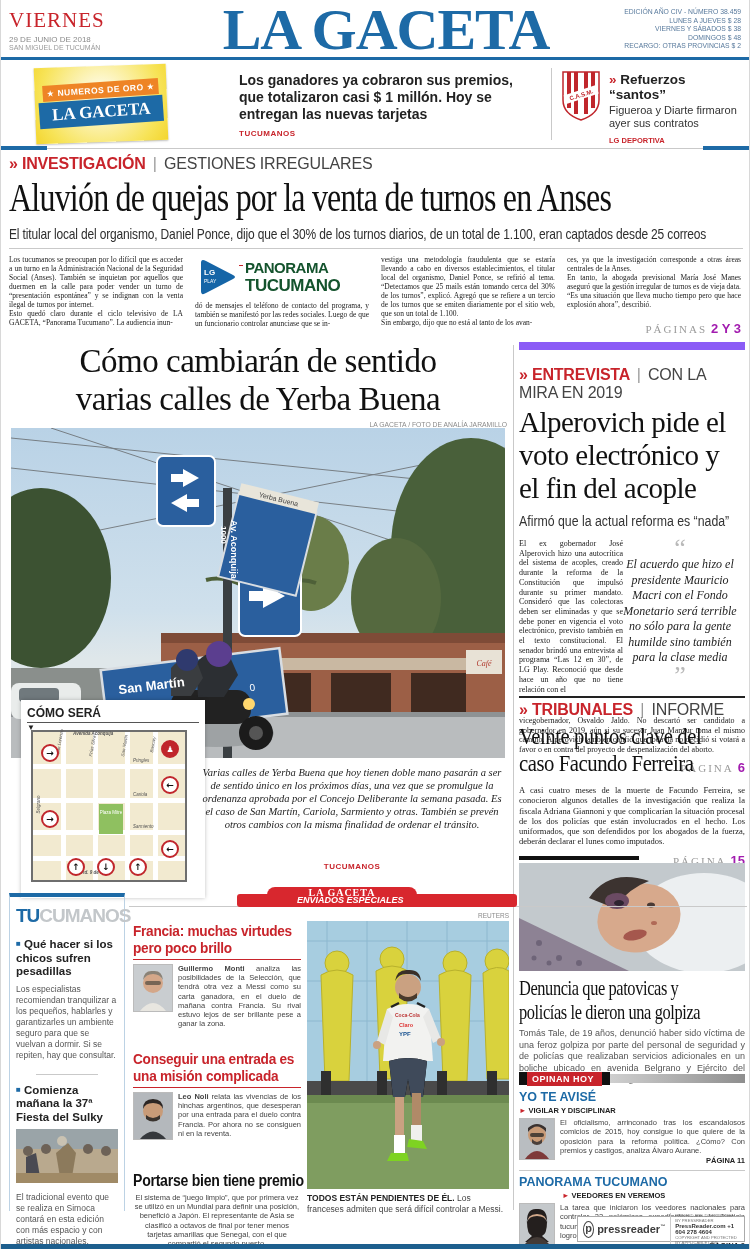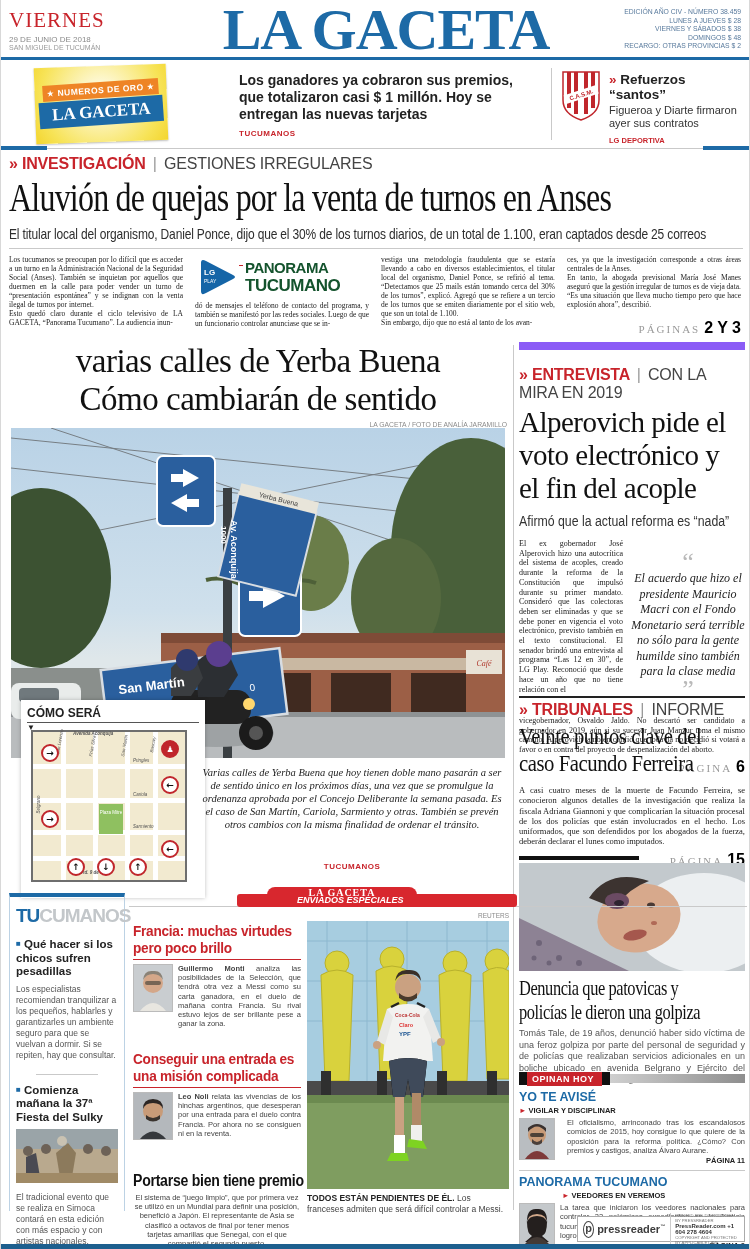--- a/index.html
+++ b/index.html
@@ -13,21 +13,21 @@
   .red{color:#c8242b;}
   .blue{color:#1d6aa6;}
   .cx80{transform:scaleX(.80);transform-origin:0 0;width:125%;}
   .cx78{transform:scaleX(.78);transform-origin:0 0;width:128%;}
   .cx88{transform:scaleX(.88);transform-origin:0 0;width:113%;}
   .cx90{transform:scaleX(.90);transform-origin:0 0;width:111%;}
   .kicker{font-family:"Liberation Sans",sans-serif;font-weight:bold;font-size:16px;letter-spacing:-.2px;}
   .kicker .sep{color:#999;font-weight:normal;padding:0 3px;}
   .kicker .k2{color:#444;font-weight:normal;}
   .pagelabel{color:#9a9a9a;font-size:11px;letter-spacing:2px;}
-  .pagenum{color:#000000;font-weight:bold;font-family:"Liberation Sans",sans-serif;font-size:16px;}
+  .pagenum{color:#a21caf;font-weight:bold;font-family:"Liberation Sans",sans-serif;font-size:13px;}
   .bodytext{font-size:7.5px;line-height:9px;overflow:hidden;white-space:pre-line;}
   .hline{background:#c9c9c9;height:1px;}
   .vline{background:#c9c9c9;width:1px;}
   .circle-sign{position:absolute;width:14px;height:14px;border:2.5px solid #c0262c;border-radius:50%;
                background:#fff;color:#111;font-size:9px;line-height:14px;text-align:center;font-weight:bold;
                font-family:"DejaVu Sans",sans-serif;}
   .maplbl{position:absolute;font-family:"Liberation Sans",sans-serif;font-size:4.5px;color:#555;font-style:italic;}
   .mug{border:1px solid #bbb;}
   .rib{position:absolute;background:#d8272e;color:#fff;font-family:"Liberation Sans",sans-serif;}
 </style>
@@ -123,22 +123,22 @@
           <span class="pagenum">2 Y 3</span>
         </div>
       </div>
     </div>
   </div>
 
   <div class="abs vline" style="left:512px;top:345px;height:865px;"></div>
 
   <div class="abs" style="left:8px;top:342px;width:498px;">
     <div class="f" style="font-size:33px;line-height:38px;text-align:center;letter-spacing:-.5px;color:#111;">
+      <div>Cómo cambiarán de sentido</div>
       <div>varias calles de Yerba Buena</div>
-      <div>Cómo cambiarán de sentido</div>
     </div>
     <div class="s" style="font-size:6.8px;color:#8a8a8a;text-align:right;margin-top:3px;">LA GACETA / FOTO DE ANALÍA JARAMILLO</div>
 
     <div class="abs" style="left:2px;top:86px;width:494px;height:330px;overflow:hidden;background:linear-gradient(#b9d2e6 0%,#cfe0ec 55%,#dfe7ea 70%);">
       <svg width="494" height="330" viewBox="0 0 494 330">
 
         <g stroke="#5a5a5a" stroke-width="1" opacity=".7">
           <line x1="0" y1="40" x2="494" y2="95"></line>
             <line x1="0" y1="10" x2="494" y2="60"></line>
           <line x1="40" y1="0" x2="494" y2="150"></line>
@@ -266,21 +266,21 @@
 
   <div class="abs" style="left:518px;top:342px;width:226px;">
     <div style="border-top:8px solid #8b5cf6;padding-top:16px;" class="kicker">
       <span class="red">»</span>
       <span class="red">ENTREVISTA</span>
       <span class="sep">|</span>
       <span class="k2">CON LA MIRA EN 2019</span>
     </div>
     <div class="f" style="font-size:29px;line-height:33px;letter-spacing:-.5px;margin-top:4px;color:#111;">Alperovich pide el voto electrónico y el fin del acople</div>
     <div class="s cx88" style="font-size:14px;color:#333;margin-top:8px;white-space:nowrap;">Afirmó que la actual reforma es “nada”</div>
-    <div style="display:flex;gap:8px;margin-top:10px;align-items:center;">
+    <div style="display:flex;margin-top:10px;">
       <div class="bodytext jus" style="width:104px;height:175px;font-size:8px;line-height:9.7px;">El ex gobernador José Alperovich hizo una autocrítica del sistema de acoples, creado durante la reforma de la Constitución que impulsó durante su primer mandato. Consideró que las colectoras deben ser eliminadas y que se debe poner en vigencia el voto electrónico, previsto también en el texto constitucional. El senador brindó una entrevista al programa “Las 12 en 30”, de LG Play. Reconoció que desde hace un año que no tiene relación con el</div>
       <div style="width:114px;text-align:center;">
         <div class="f" style="font-size:26px;color:#b9b9b9;line-height:18px;">“</div>
         <div class="f" style="font-style:italic;font-size:12px;line-height:15.5px;color:#222;">El acuerdo que hizo el presidente Mauricio Macri con el Fondo Monetario será terrible no sólo para la gente humilde sino también para la clase media</div>
         <div class="f" style="font-size:26px;color:#b9b9b9;line-height:20px;">”</div>
       </div>
     </div>
     <div class="bodytext jus" style="font-size:8px;line-height:9.7px;height:40px;margin-top:2px;">vicegobernador, Osvaldo Jaldo. No descartó ser candidato a gobernador en 2019, aún si su sucesor Juan Manzur toma el mismo camino. Alperovich también confió que todavía no decidió si votará a favor o en contra del proyecto de despenalización del aborto.</div>
     <div style="text-align:right;margin-top:2px;">
       <span class="f pagelabel">PÁGINA</span>
@@ -346,21 +346,21 @@
       <div style="width:8px;height:13px;background:#111;"></div>
       <div style="flex:1;height:9px;background:linear-gradient(90deg,#cfcfcf,#8e8e8e);"></div>
     </div>
 
     <div style="margin-top:5px;">
       <div class="s blue" style="font-size:12.5px;font-weight:bold;">YO TE AVISÉ</div>
       <div class="s" style="font-size:7.5px;font-weight:bold;color:#222;margin-top:2px;">
         <span class="red">►</span>
         <span>VIGILAR Y DISCIPLINAR</span>
       </div>
-      <div style="display:flex;gap:12px;margin-top:3px;">
+      <div style="display:flex;gap:5px;margin-top:3px;">
         <svg class="mug" width="34" height="40" viewBox="0 0 34 40">
           <rect width="34" height="40" fill="#b9bdc1"></rect>
             <circle cx="17" cy="16" r="9" fill="#c89a76"></circle>
           <path d="M8 13 Q17 2 26 13 L26 9 Q17 1 8 9 Z" fill="#3a3230"></path>
           <rect x="10" y="14" width="14" height="4" rx="2" fill="#2e2a28" opacity=".8"></rect>
           <path d="M5 40 Q17 24 29 40 Z" fill="#7e3a3a"></path>
           <path d="M12 20 Q17 26 22 20 L22 24 Q17 28 12 24 Z" fill="#4a3f3a"></path>
         </svg>
         <div style="flex:1;">
           <div class="s jus" style="font-size:7.5px;line-height:9.4px;color:#444;height:38px;overflow:hidden;">El oficialismo, arrinconado tras los escandalosos comicios de 2015, hoy consigue lo que quiere de la oposición para la reforma política. ¿Cómo? Con premios y castigos, analiza Álvaro Aurane.</div>

